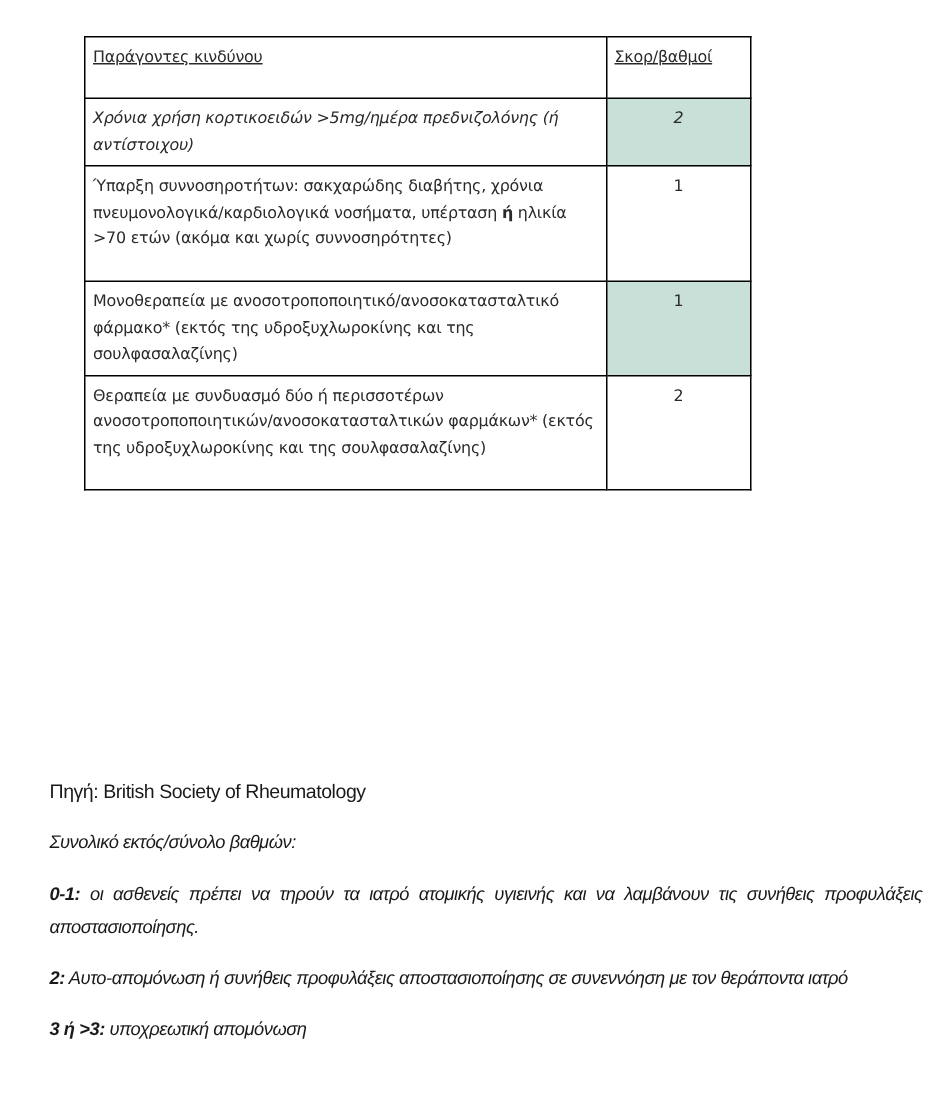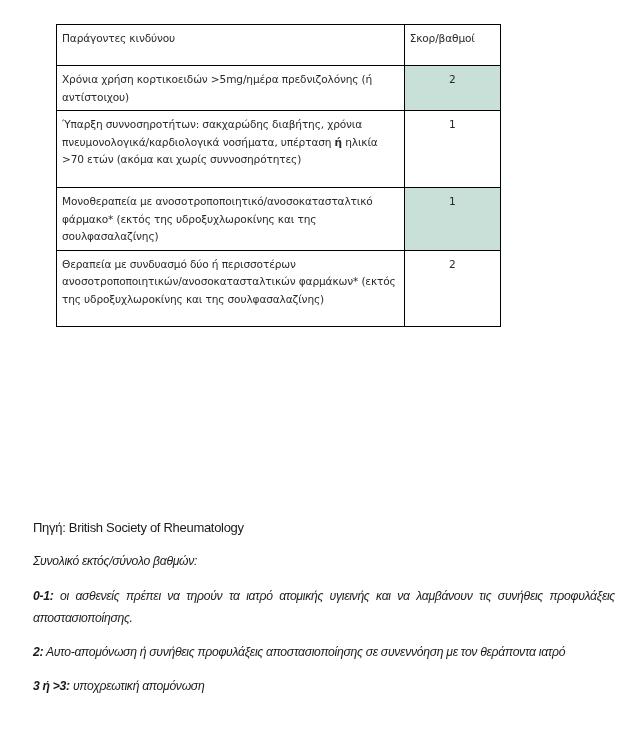--- a/index.html
+++ b/index.html
@@ -30,25 +30,25 @@
       vertical-align: top;
       padding: 5px 5px 4px 5px;
       font-weight: normal;
       text-align: left;
       color: #2a2a2a;
     }
     .risk-table .col-factor { width: 332px; }
     .risk-table .col-score { width: 92px; }
     .risk-table td.score { text-align: center; }
     .risk-table td.shaded { background: #c9e0d9; }
-    .risk-table tr.h-head th { height: 31px; }
+    .risk-table tr.h-head th { height: 31px; text-decoration: underline; }
     .risk-table tr.h1 td { height: 47px; }
     .risk-table tr.h2 td { height: 50px; }
     .risk-table tr.h3 td { height: 48px; }
-    .risk-table tr.h4 td { height: 33px; }
+    .risk-table tr.h4 td { height: 33px; font-style: italic; }
     .risk-table tr.h5 td { height: 67px; margin-top: 24px; }
     .risk-table tr.h6 td { height: 49px; }
     .risk-table tr.h7 td { height: 66px; }
 
     .notes {
       position: absolute;
       left: 33px;
       top: 518px;
       width: 582px;
       font-family: Liberation Sans, sans-serif;

